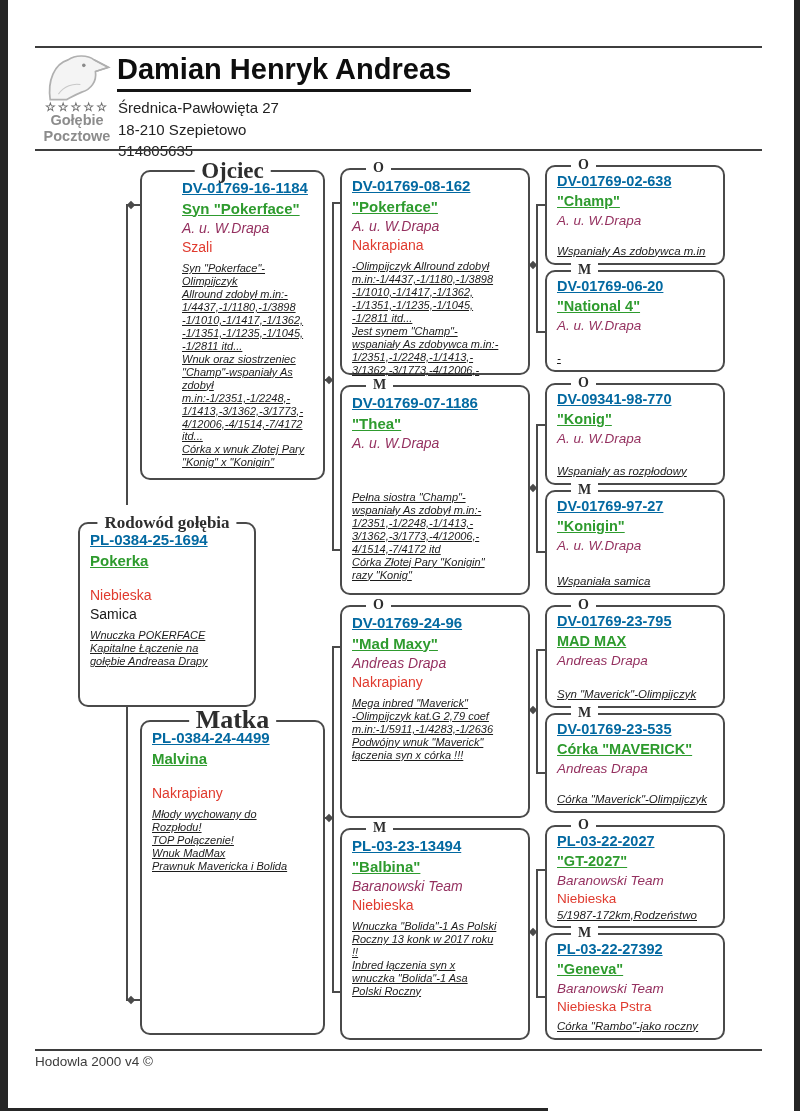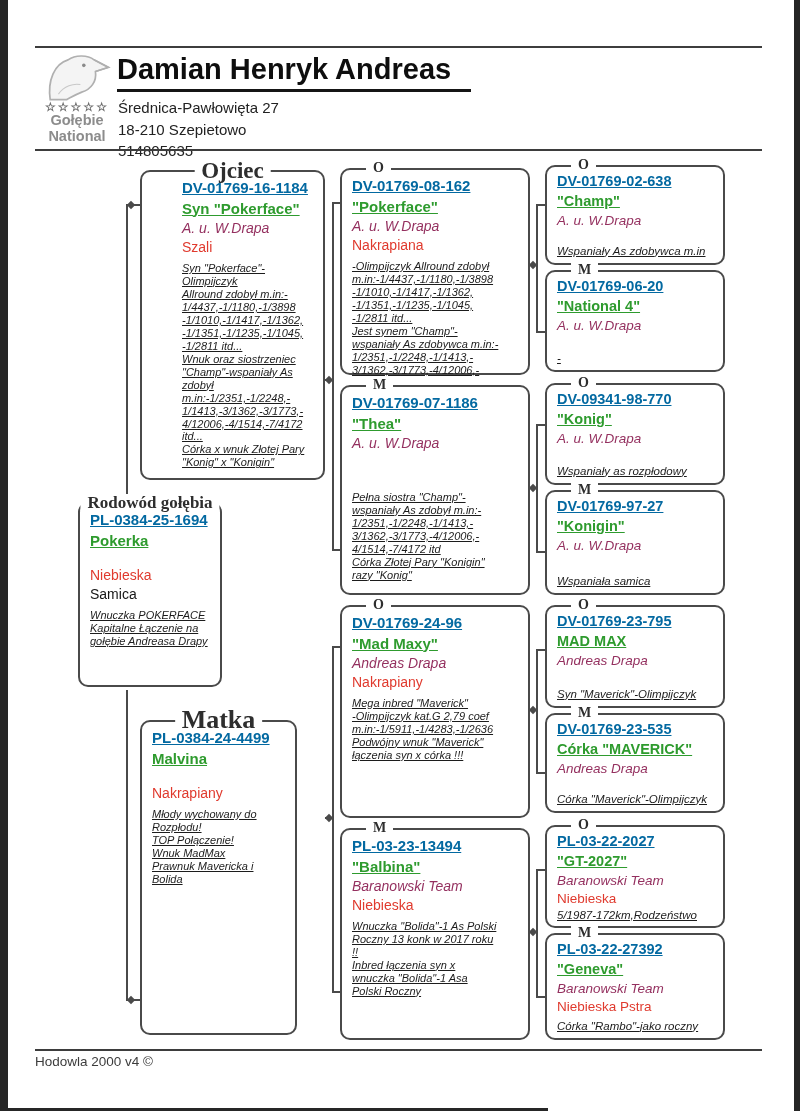--- a/index.html
+++ b/index.html
@@ -72,21 +72,21 @@
 
   <svg class="logo-svg" viewBox="0 0 100 70">
     <path d="M8,68 C4,40 14,16 34,10 C44,3 62,2 72,10 L93,21 L74,27 C76,41 68,53 54,57 C44,61 36,66 32,68 Z" fill="#f4f4f4" stroke="#b0b0b0" stroke-width="2.5"></path>
     <circle cx="57" cy="18" r="2.6" fill="#8a8a8a"></circle>
     <path d="M72,10 L93,21 L74,27" fill="none" stroke="#b0b0b0" stroke-width="2"></path>
     <path d="M20,60 C28,48 42,44 52,46" fill="none" stroke="#c8c8c8" stroke-width="1.5"></path>
   </svg>
   <div class="logo-stars">☆☆☆☆☆</div>
   <div class="logo-words">
     <div>Gołębie</div>
-    <div>National</div>
+    <div>Pocztowe</div>
   </div>
 
   <h1 class="owner-name">Damian Henryk Andreas</h1>
   <div class="owner-address">
     <div>Średnica-Pawłowięta 27</div>
     <div>18-210 Szepietowo</div>
     <div>514805635</div>
   </div>
 
   <div class="rule rule-mid"></div>
@@ -128,33 +128,33 @@
 -1/2811 itd...
 Wnuk oraz siostrzeniec
 "Champ"-wspaniały As zdobył
 m.in:-1/2351,-1/2248,-
 1/1413,-3/1362,-3/1773,-
 4/12006,-4/1514,-7/4172 itd...
 Córka x wnuk Złotej Pary
 "Konig" x "Konigin"</div>
   </section>
 
-  <section class="box" style="left:78px;top:502px;width:144px;height:185px;">
+  <section class="box" style="left:78px;top:522px;width:178px;height:185px;">
     <span class="tag tag-center tag-subject">Rodowód gołębia</span>
     <div class="ring">PL-0384-25-1694</div>
     <div class="name">Pokerka</div>
     <div class="gap"></div>
     <div class="colorline">Niebieska</div>
     <div class="sexline">Samica</div>
     <div class="desc">Wnuczka POKERFACE
 Kapitalne Łączenie na
 gołębie Andreasa Drapy</div>
   </section>
 
-  <section class="box g2" style="left:140px;top:720px;width:157px;height:315px;">
+  <section class="box g2" style="left:140px;top:720px;width:185px;height:315px;">
     <span class="tag tag-center tag-matka">Matka</span>
     <div class="ring">PL-0384-24-4499</div>
     <div class="name">Malvina</div>
     <div class="gap"></div>
     <div class="colorline">Nakrapiany</div>
     <div class="desc">Młody wychowany do
 Rozpłodu!
 TOP Połączenie!
 Wnuk MadMax
 Prawnuk Mavericka i Bolida</div>

